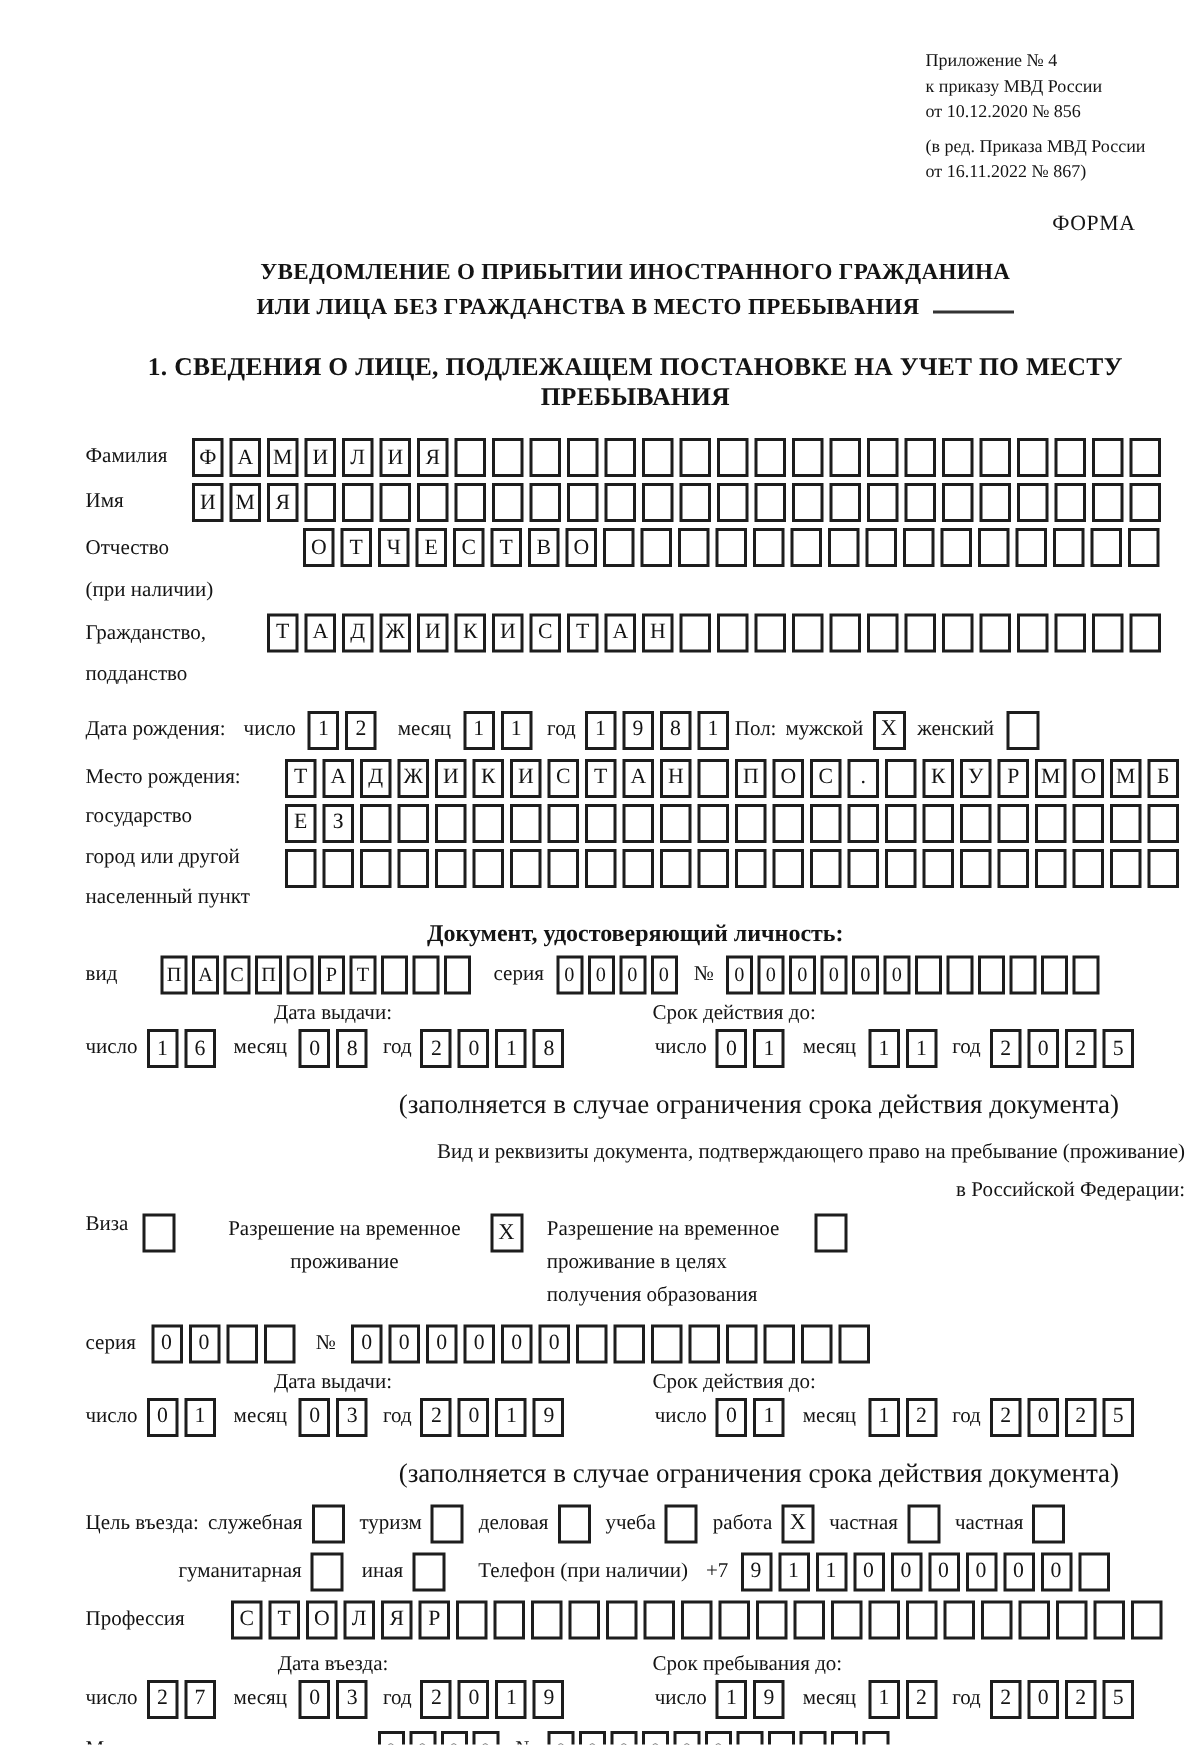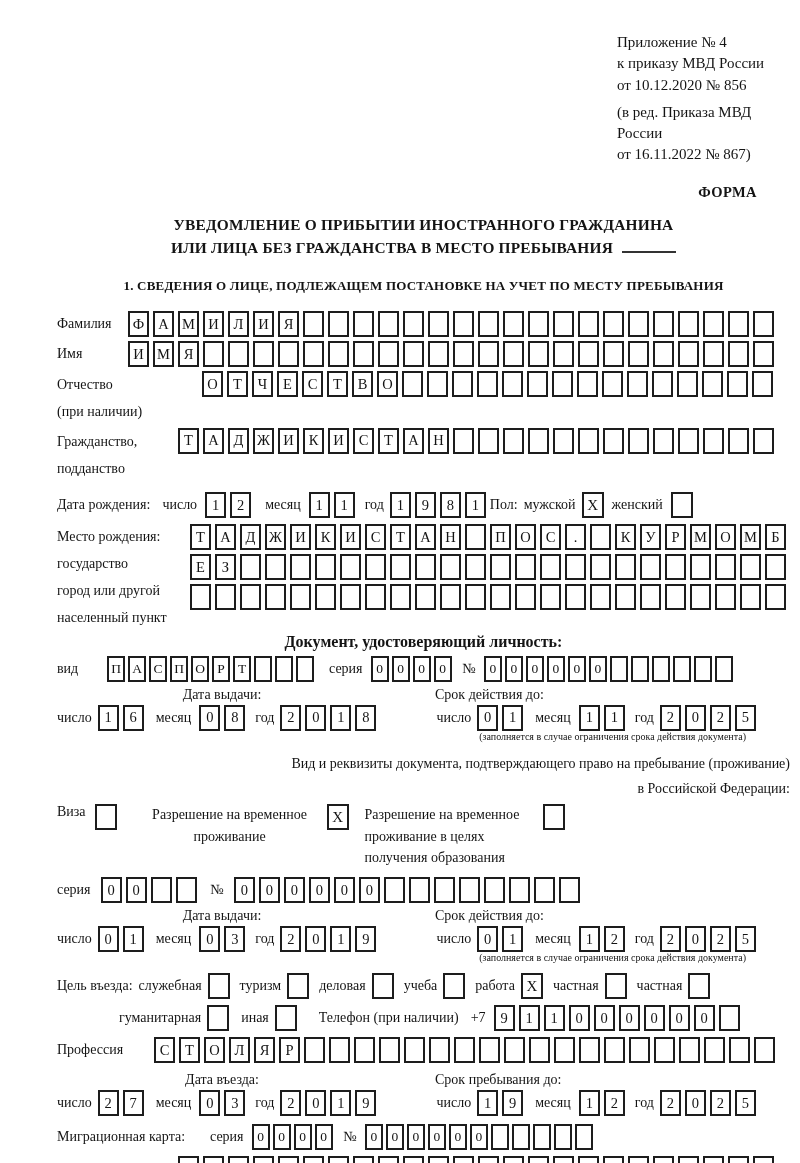--- a/index.html
+++ b/index.html
@@ -5,29 +5,29 @@
   * { box-sizing: border-box; margin: 0; padding: 0; }
   html, body { background: #ffffff; }
   body {
     width: 800px; height: 1163px; overflow: hidden;
     color: #141414;
     font-family: "Liberation Serif", "DejaVu Serif", serif;
     font-size: 14px;
   }
   .page { padding: 32px 10px 0 57px; }
 
-  .annex { margin-left: 560px; font-size: 15px; line-height: 1.42; font-family: Liberation Serif, serif; }
+  .annex { margin-left: 560px; font-size: 12px; line-height: 1.42; font-family: Liberation Serif, serif; }
   .annex .grp2 { margin-top: 6px; }
 
-  .forma { text-align: right; padding-right: 33px; font-weight: bold; font-size: 14.5px; margin-top: 18px; letter-spacing: .4px; }
+  .forma { text-align: right; padding-right: 33px; font-weight: normal; font-size: 14.5px; margin-top: 18px; letter-spacing: .4px; }
 
   .title { text-align: center; font-weight: bold; font-size: 15.4px; line-height: 1.5; margin-top: 12px; letter-spacing: .2px; }
   .title .blank { display: inline-block; width: 54px; border-bottom: 2px solid #333; height: .95em; margin-left: 9px; }
 
-  .section { text-align: center; font-weight: bold; font-size: 13px; margin-top: 19px; letter-spacing: .2px; }
+  .section { text-align: center; font-weight: bold; font-size: 17px; margin-top: 19px; letter-spacing: .2px; }
 
   .frow { display: flex; align-items: center; margin-top: 4px; }
   .frow.top { align-items: flex-start; }
   .flabel { flex: none; }
   .lbl2 { line-height: 1.95; }
 
   .cells { display: inline-flex; flex: none; }
   .cell {
     flex: none; width: 21px; height: 26px; border: 2px solid #1d1d1d; margin-right: 4px;
     display: inline-flex; align-items: center; justify-content: center; font-size: 14.5px;
@@ -51,21 +51,21 @@
   .bp-rows .cells { margin-bottom: 4px; display: flex; }
 
   .doc-title { text-align: center; font-weight: bold; font-size: 16px; margin-top: 1px; }
 
   .dp-labels { display: flex; margin-top: 5px; gap: 48px; }
   .dp-labels .lhalf { width: 330px; text-align: center; flex: none; }
   .dp-labels .rhalf { width: 368px; flex: none; }
   .dp-row { display: flex; align-items: center; margin-top: 2px; }
   .dgroup { display: flex; align-items: center; }
   .dgap { width: 56px; flex: none; }
-  .dnote { font-size: 10px; margin-top: 0; text-align: right; padding-right: 44px; }
+  .dnote { font-size: 18px; margin-top: 14px; text-align: right; padding-right: 44px; }
 
   .intro { margin-top: 9px; line-height: 1.8; text-align: right; }
 
   .ropts { display: flex; align-items: flex-start; margin-top: 3px; }
   .ropt { display: flex; align-items: flex-start; }
   .ropt .rlbl { margin-right: 9px; }
   .ropt .c2 { width: 182px; text-align: center; line-height: 1.55; margin-right: 6px; }
   .ropt .c3 { width: 172px; text-align: left; line-height: 1.55; margin-right: 6px; }
 
   .popt { display: flex; align-items: center; }

